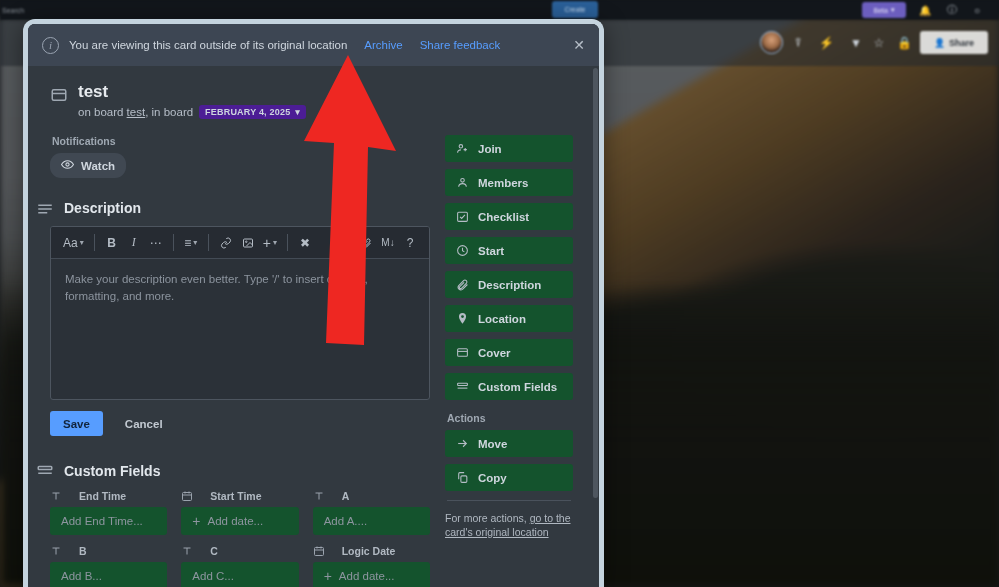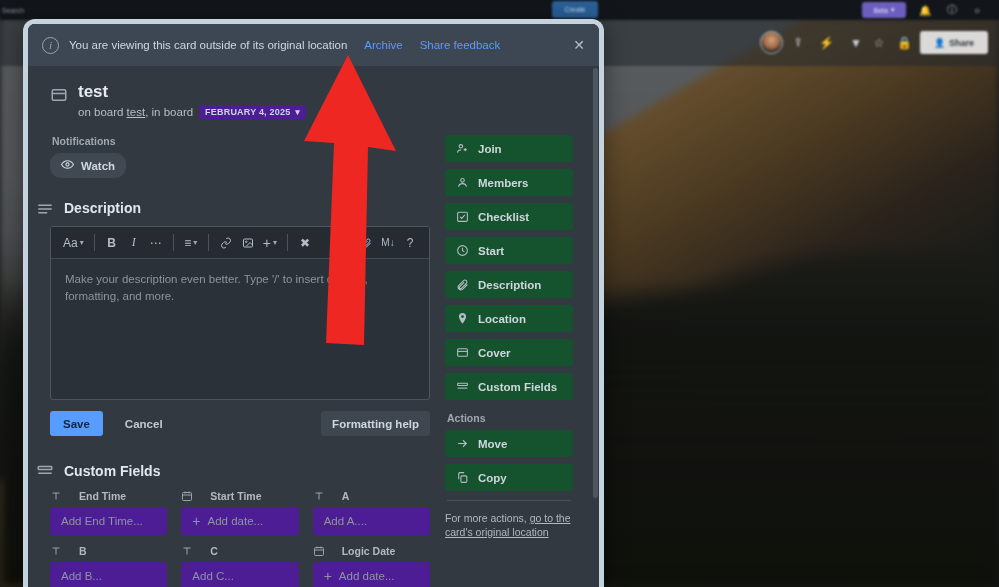--- a/index.html
+++ b/index.html
@@ -265,21 +265,21 @@
     gap: 10px 14px;
   }
   .cf-item { }
   .cf-name {
     display: flex; align-items: center; gap: 17px;
     font-size: 10.5px; font-weight: bold; color: #b1b9c2;
     margin-bottom: 5px;
   }
   .cf-name .cfi { width: 12px; height: 12px; color: #9aa3ad; flex: none; }
   .cf-input {
-    height: 28px; background: #4c1d95; border-radius: 3px;
+    height: 28px; background: #14532d; border-radius: 3px;
     display: flex; align-items: center; gap: 7px;
     padding: 0 11px;
     font-size: 11.5px; color: #8d959f;
     cursor: pointer;
   }
 
   
   .sbtn {
     height: 27px; background: #14532d; border-radius: 3px;
     display: flex; align-items: center; gap: 9px;
@@ -464,21 +464,20 @@
                   <span style="font-size:10px">M↓</span>
                 </div>
             <div class="tbtn">?</div>
           </div>
           <div class="etext">Make your description even better. Type '/' to insert content, formatting, and more.</div>
         </div>
 
         <div class="editor-actions">
           <div class="btn-save">Save</div>
           <div class="btn-cancel">Cancel</div>
-          <div class="btn-fmt">Formatting help</div>
         </div>
 
         
         <div class="cf-head">
           <span class="ch-ic">
             <svg viewBox="0 0 24 24" width="18" height="18" fill="none" stroke="currentColor" stroke-width="2">
               <rect x="3" y="6" width="18" height="4" rx="1"></rect>
                   <line x1="3" y1="15" x2="21" y2="15"></line>
             </svg>
           </span>

